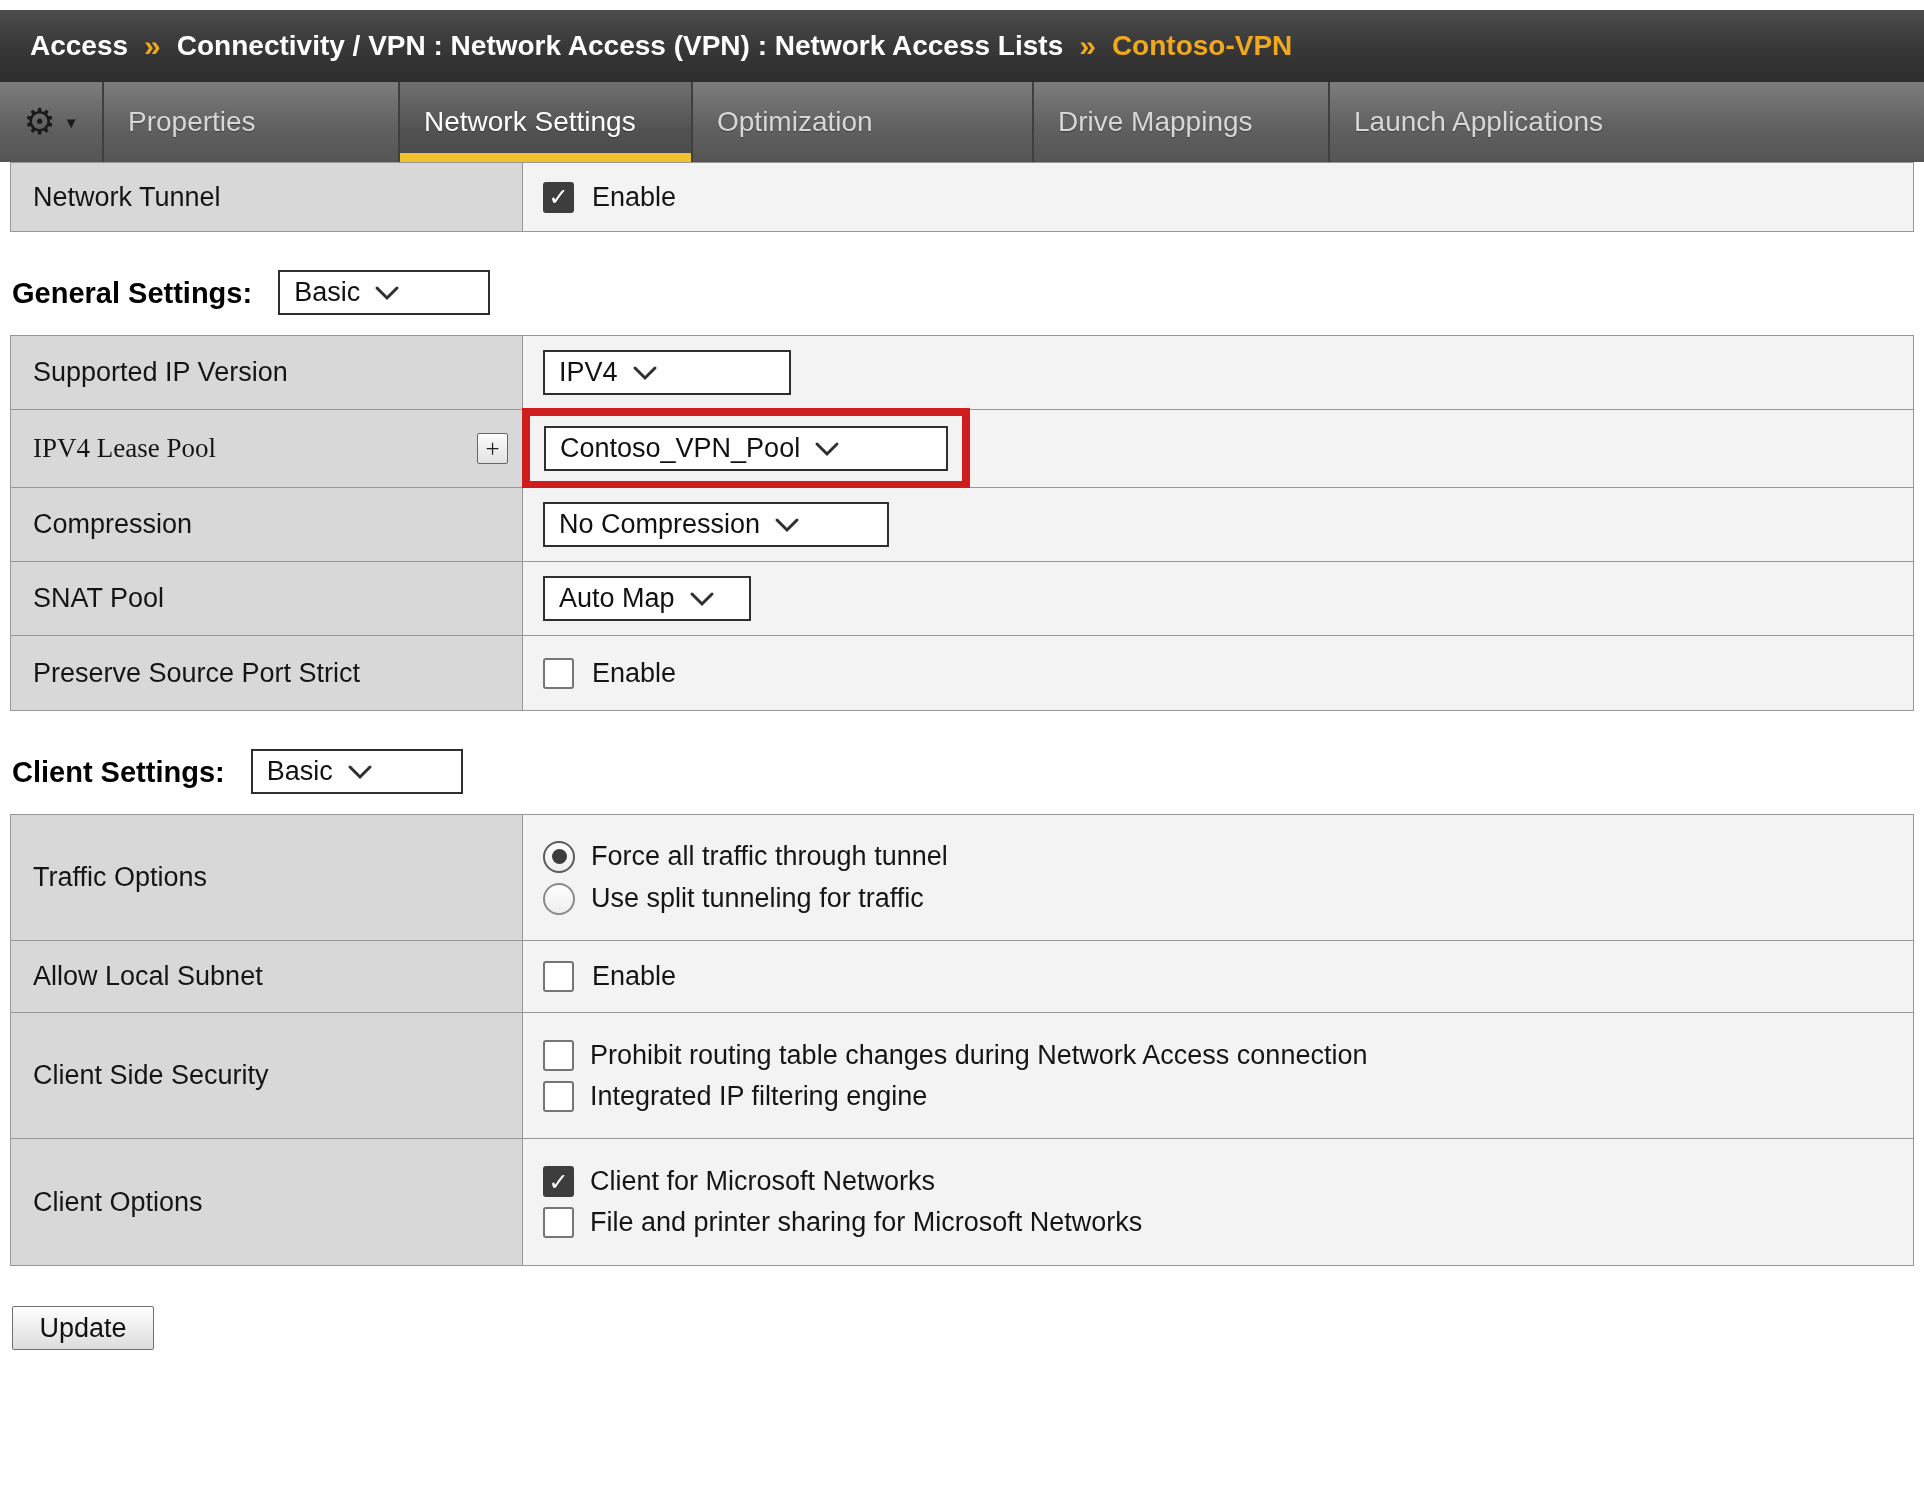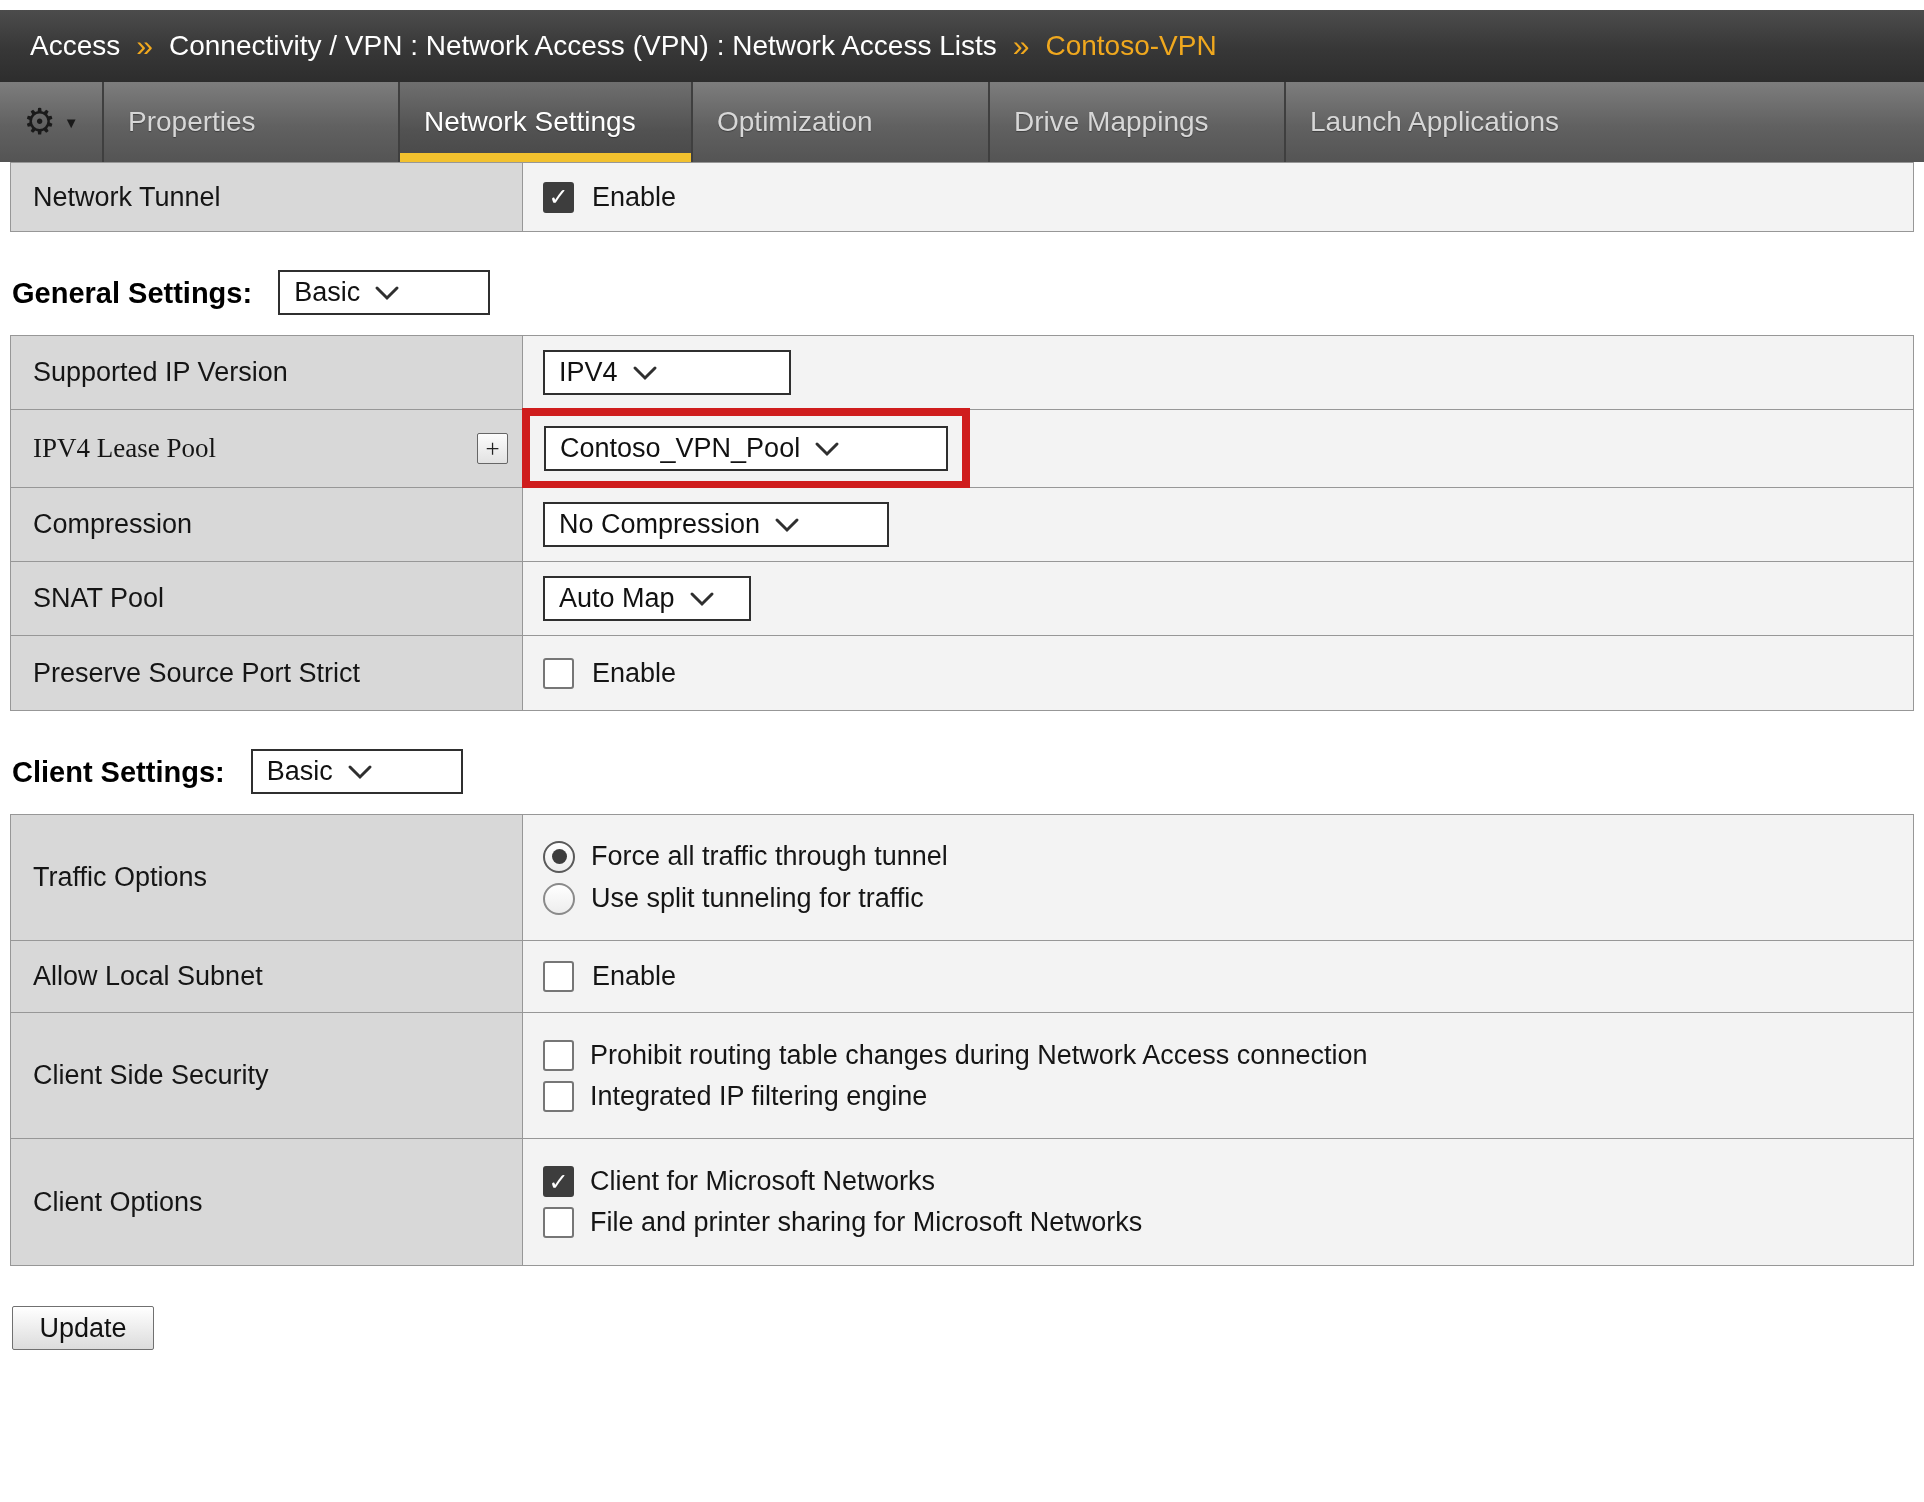--- a/index.html
+++ b/index.html
@@ -16,21 +16,21 @@
   
   .crumb-bar {
     margin-top: 10px;
     height: 72px;
     background: linear-gradient(180deg, #4c4c4c 0%, #373737 55%, #2d2d2d 100%);
     display: flex;
     align-items: center;
     gap: 16px;
     padding: 0 30px;
     font-size: 28px;
-    font-weight: normal;
+    font-weight: bold;
     color: #ffffff;
     white-space: nowrap;
   }
   .crumb-root, .crumb-path { color: #ffffff; cursor: pointer; }
   .crumb-sep { color: #f0a81e; font-size: 30px; }
   .crumb-current { color: #f0a81e; }
 
   
   .tab-bar {
     height: 80px;
@@ -54,21 +54,21 @@
     align-items: center;
     padding-left: 24px;
     border-right: 2px solid #3f3f3f;
     font-size: 28px;
     color: #d7d7d7;
     cursor: pointer;
     text-shadow: 0 1px 1px rgba(0,0,0,0.35);
   }
   .t-properties  { width: 296px; }
   .t-network     { width: 293px; }
-  .t-optimization{ width: 297px; }
+  .t-optimization{ width: 341px; }
   .t-dns         { width: 296px; }
   .t-drive       { width: 296px; }
   .t-launch      { flex: 1; border-right: none; }
   .tab.active {
     color: #ffffff;
     background: linear-gradient(180deg, #6f6f6f 0%, #525252 60%, #484848 100%);
     box-shadow: inset 0 -9px 0 0 #f2c12e;
   }
 
   

